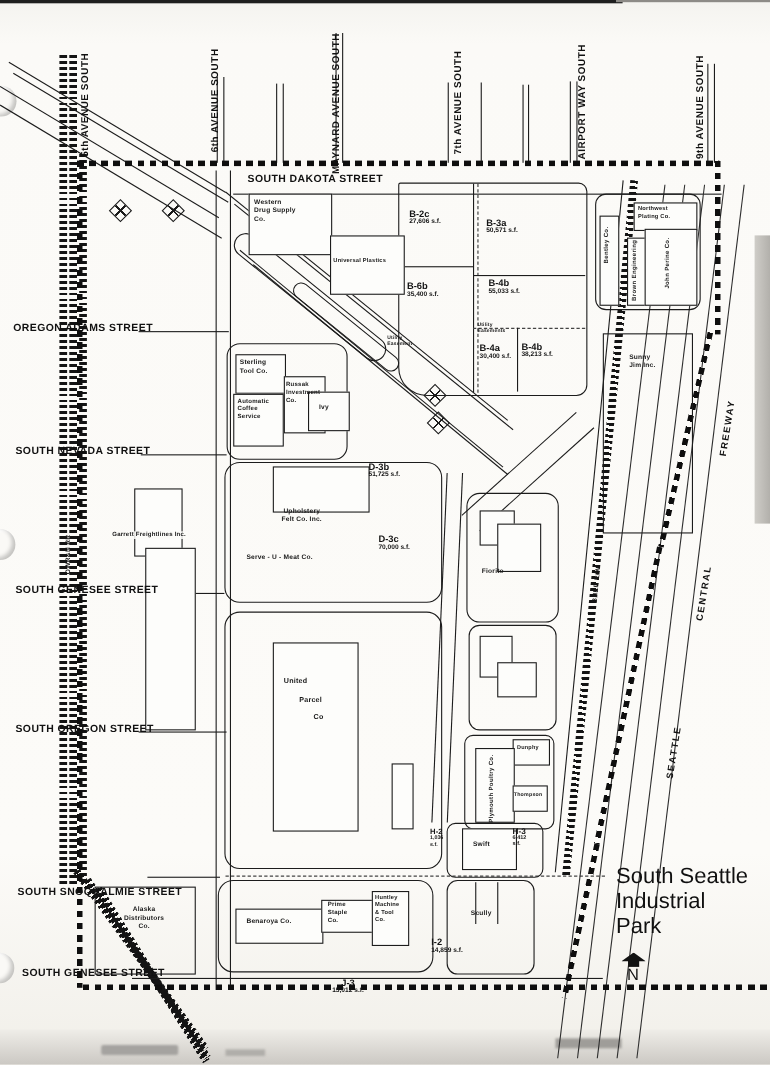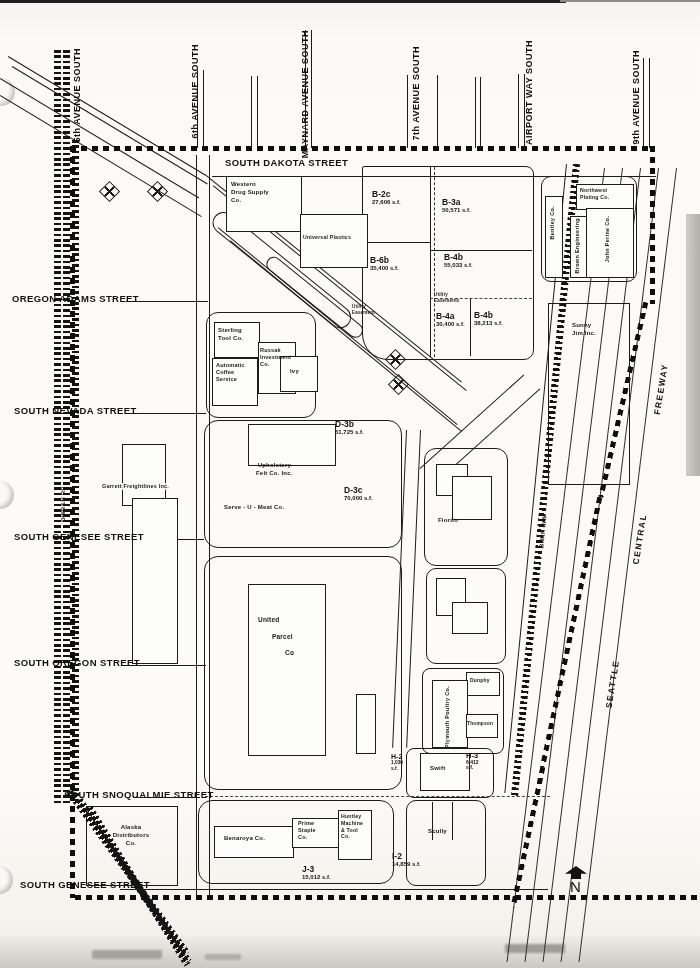--- a/index.html
+++ b/index.html
@@ -182,21 +182,21 @@
   <div class="m av" style="left:300px;top:30px;">MAYNARD AVENUE SOUTH</div>
   <div class="m av" style="left:411px;top:46px;">7th AVENUE SOUTH</div>
   <div class="m av" style="left:524px;top:40px;">AIRPORT WAY SOUTH</div>
   <div class="m av" style="left:631px;top:50px;">9th AVENUE SOUTH</div>
 
   <div class="m street" style="left:225px;top:157px;">SOUTH DAKOTA STREET</div>
   <div class="m street" style="left:12px;top:293px;">OREGON ADAMS STREET</div>
   <div class="m street" style="left:14px;top:405px;">SOUTH NEVADA STREET</div>
   <div class="m street" style="left:14px;top:531px;">SOUTH GENESEE STREET</div>
   <div class="m street" style="left:14px;top:657px;">SOUTH OREGON STREET</div>
-  <div class="m street" style="left:16px;top:789px;margin-left:48px;">SOUTH SNOQUALMIE STREET</div>
+  <div class="m street" style="left:16px;top:806px;">SOUTH SNOQUALMIE STREET</div>
   <div class="m street" style="left:20px;top:879px;">SOUTH GENESEE STREET</div>
 
   <div class="m street" style="left:635px;top:384px;transform:rotate(-81deg);font-size:8.5px;letter-spacing:1.5px;">FREEWAY</div>
   <div class="m street" style="left:614px;top:534px;transform:rotate(-81deg);font-size:8.5px;letter-spacing:1.5px;">CENTRAL</div>
   <div class="m street" style="left:588px;top:679px;transform:rotate(-81deg);font-size:8.5px;letter-spacing:1.5px;">SEATTLE</div>
   <div class="m vco" style="left:60px;top:486px;font-size:6px;">OWR&amp;N  RR</div>
   <div class="m vco" style="left:540px;top:515px;font-size:6px;transform:rotate(186deg);">BNRR  R/W</div>
 
   <div class="m lbl" style="left:231px;top:181px;">Western
 Drug  Supply
@@ -278,30 +278,33 @@
   <div class="m" style="left:391px;top:753px;">
       <div class="pid" style="font-size:7px;">H-2</div>
       <div class="pare" style="font-size:4.8px;">1,036
 s.f.</div>
     </div>
   <div class="m" style="left:466px;top:752px;">
       <div class="pid" style="font-size:7.5px;">H-3</div>
       <div class="pare" style="font-size:5px;">6,412
 s.f.</div>
     </div>
-  <div class="m" style="left:302px;top:865px;">
+  <div class="m" style="left:302px;top:889px;text-align:center;">
       <div class="pid">J-3</div>
       <div class="pare">15,012 s.f.</div>
     </div>
   <div class="m" style="left:392px;top:852px;">
       <div class="pid">I-2</div>
       <div class="pare">14,859 s.f.</div>
     </div>
 
   <div class="m lbl" style="left:434px;top:292px;font-size:4.5px;">Utility
 Easements</div>
   <div class="m lbl" style="left:352px;top:304px;font-size:4.5px;">Utility
 Easement</div>
 
+  <div class="m title" style="left:560px;top:786px;">South Seattle
+Industrial
+Park</div>
   <div class="m narrow" style="left:565px;top:866px;"></div>
   <div class="m nlab" style="left:570px;top:878px;">N</div>
 
 </div>
 
 </body></html>

